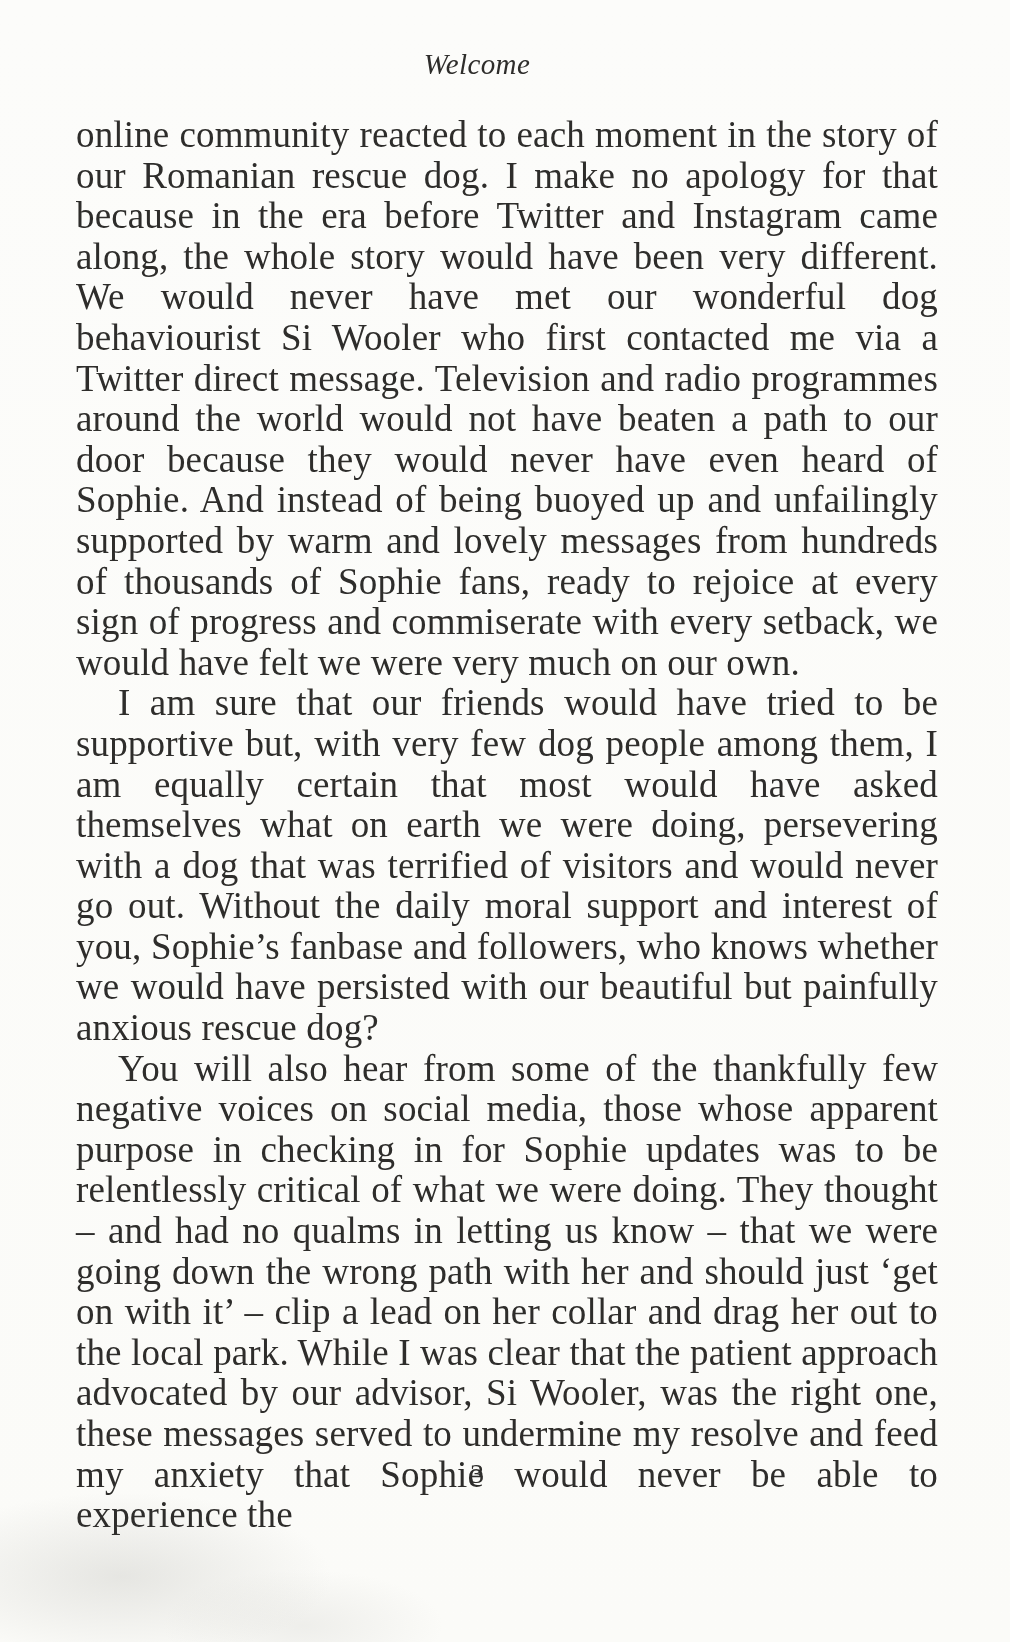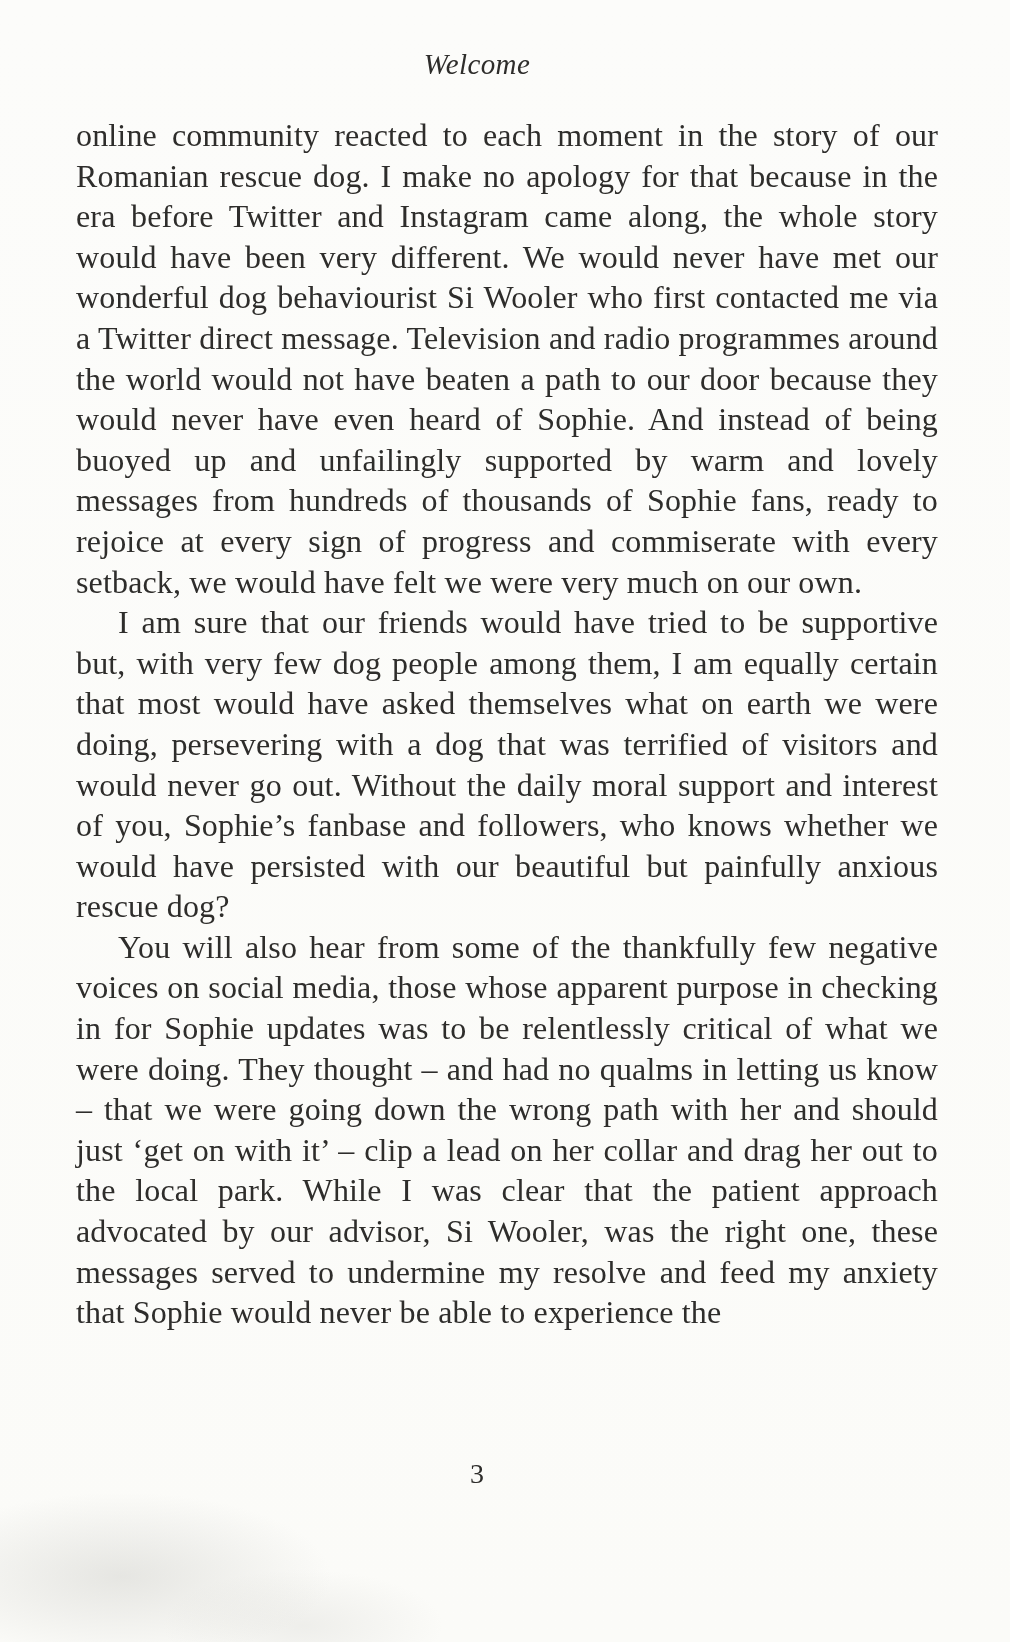--- a/index.html
+++ b/index.html
@@ -23,21 +23,21 @@
   .running-header {
     margin: 0 132px 0 76px;
     padding-top: 48px;
     text-align: center;
     font-style: italic;
     font-size: 29px;
     letter-spacing: 0.4px;
   }
   .body-text {
     margin: 34px 72px 0 76px;
-    font-size: 32px;
+    font-size: 37px;
     line-height: 40.6px;
     text-align: justify;
     letter-spacing: 0.15px;
   }
   .body-text p {
     margin: 0;
     padding: 0;
   }
   .body-text p.indent {
     text-indent: 42px;

